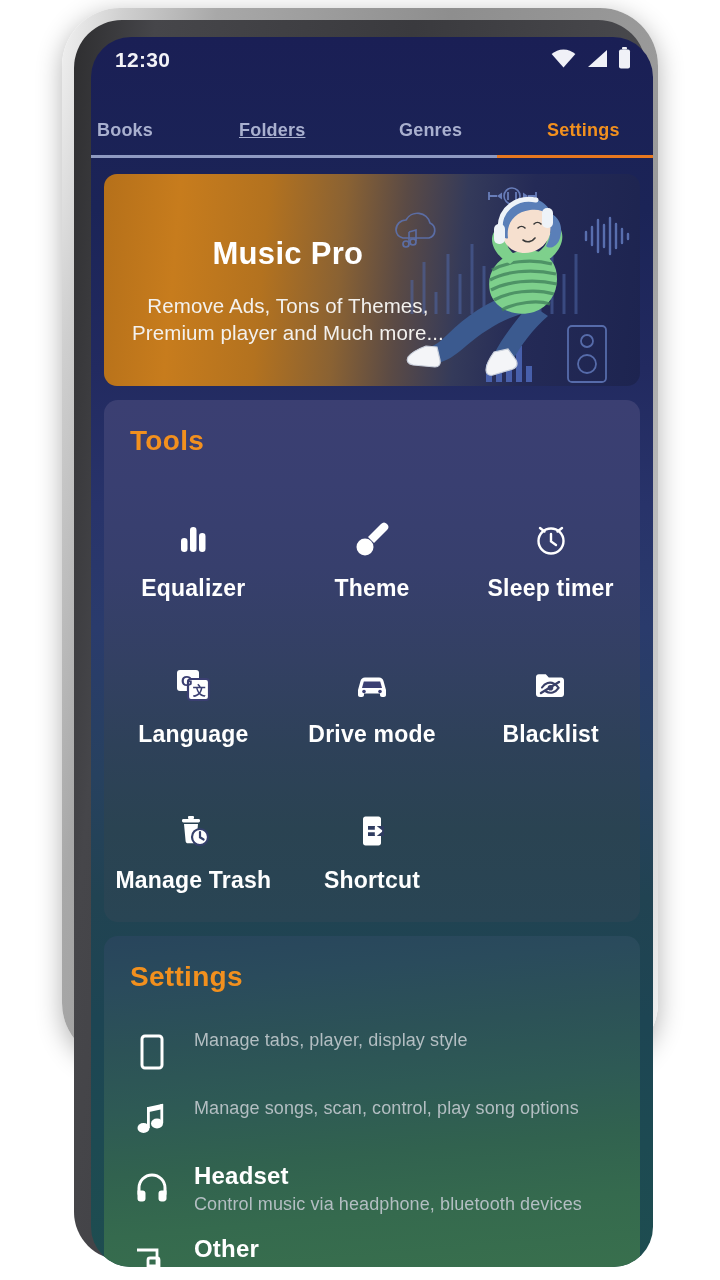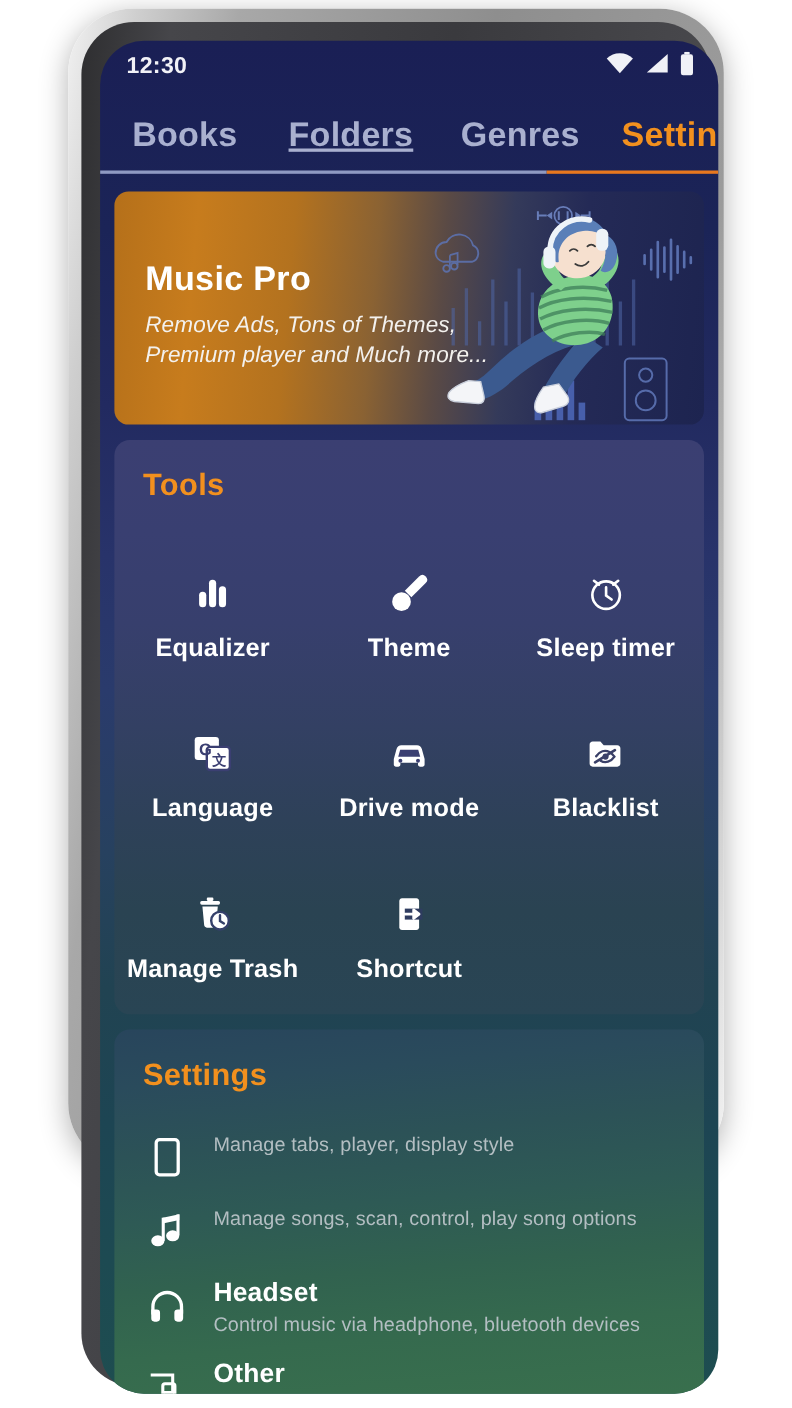--- a/index.html
+++ b/index.html
@@ -77,22 +77,22 @@
   
   #tab-bar {
     position:relative;
     display:flex;
     align-items:flex-end;
     height:72px;
     padding:0 6px;
   }
   .tab {
     flex:0 0 auto;
-    text-align:center;
-    font-size:31px;
+    text-align:left;
+    font-size:18px;
     font-weight:bold;
     color:#a9b0cf;
     padding:0 0 14px 0;
     letter-spacing:.2px;
     white-space:nowrap;
   }
   #tab-books    { width:142px; }
   #tab-folders  { width:160px;text-decoration:underline; }
   #tab-genres   { width:148px; }
   #tab-settings { width:160px; color:#f2901e; }
@@ -120,29 +120,30 @@
         #8a6233 44%,
         #5a4a45 55%,
         #343a5a 66%,
         #242a56 78%,
         #1d2450 100%);
   }
   #promo-text {
     position:absolute;
     left:28px; top:62px;
     z-index:3;
+    text-align:center;
   }
   #promo-title {
     font-size:31px; font-weight:bold; color:#ffffff;
     letter-spacing:.3px;
   }
   #promo-sub {
-    margin-top:10px;
+    margin-top:20px;
     font-size:20.5px; color:#f3f1ee; line-height:1.33;
-    letter-spacing:.1px; font-weight:500;font-style:italic;
+    letter-spacing:.1px; font-weight:500;
   }
   #promo-art {
     position:absolute;
     right:0; top:0;
     width:250px; height:212px;
     z-index:2;
   }
 
   
   #tools-card {

